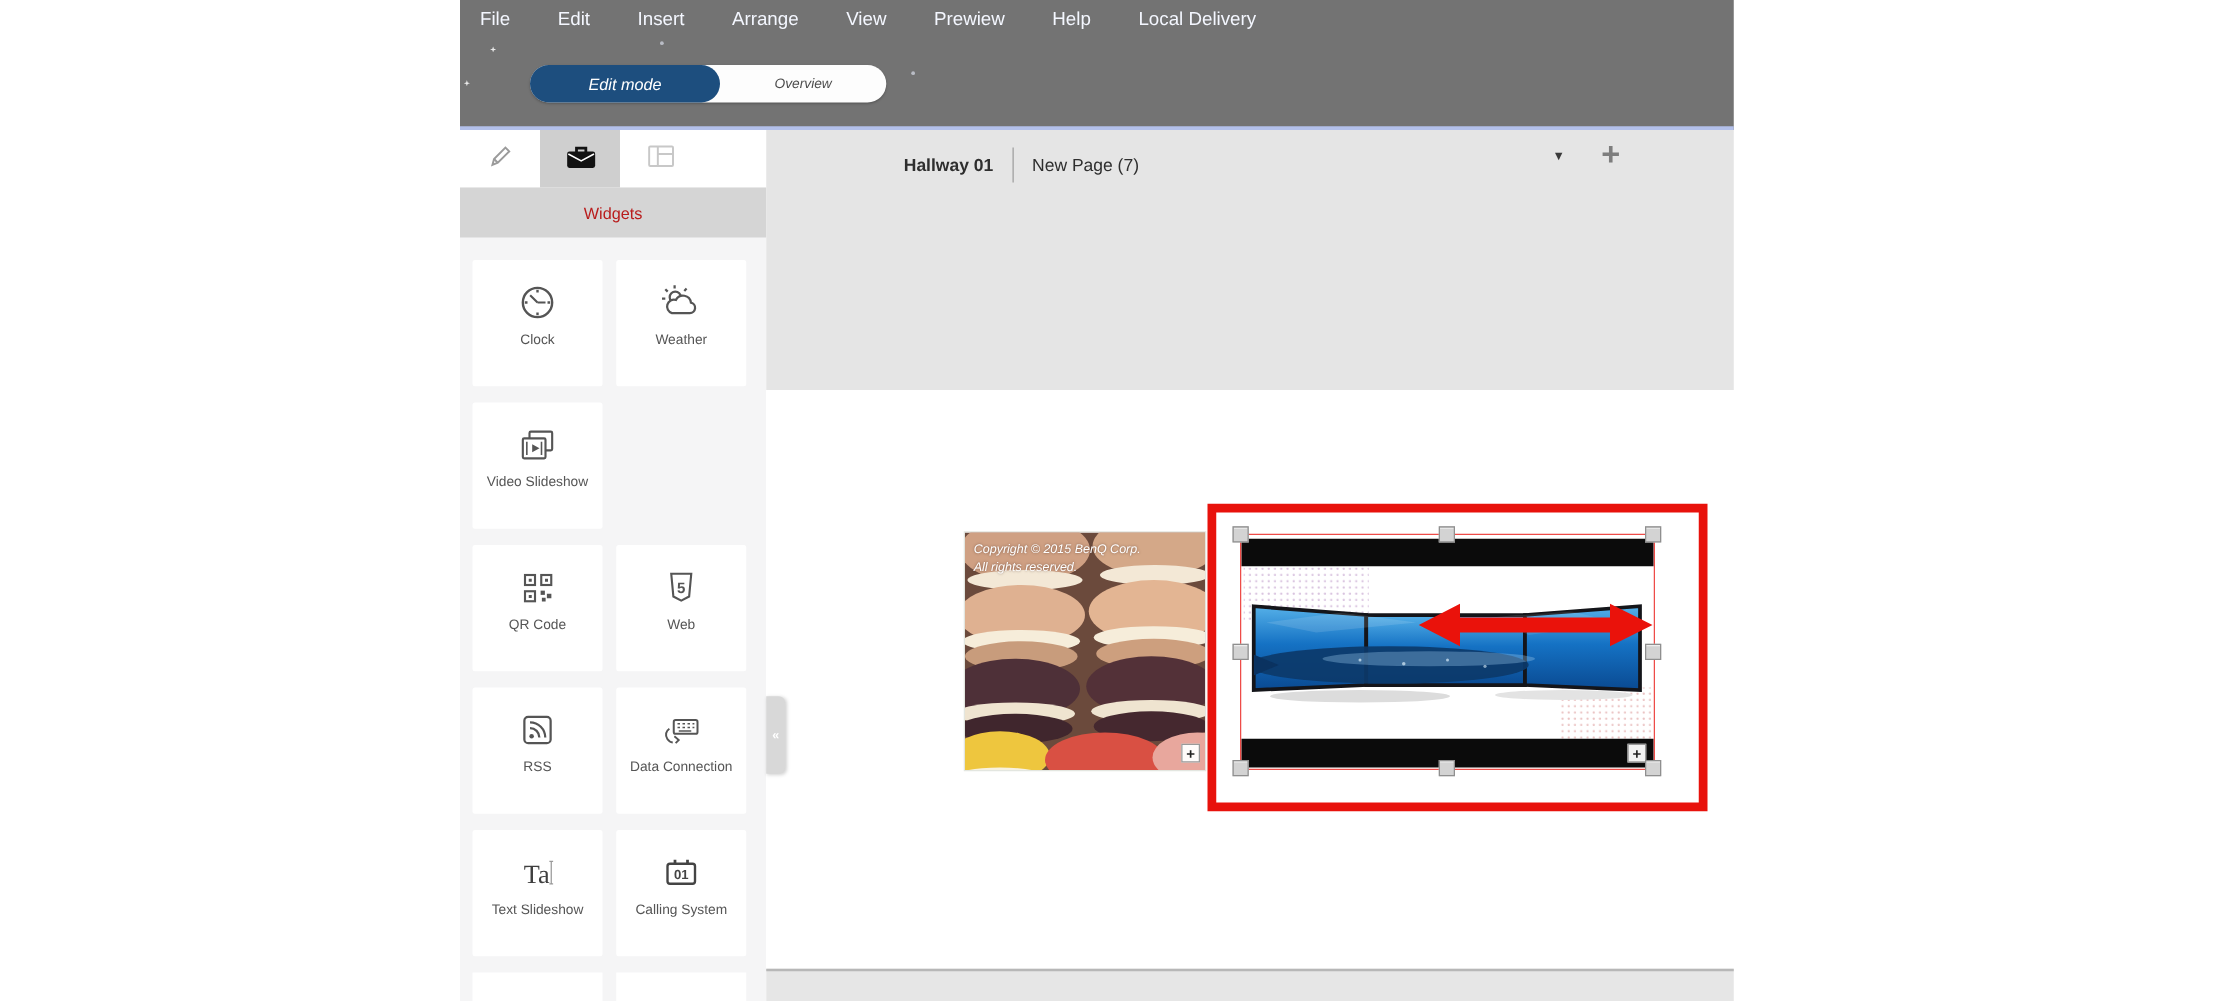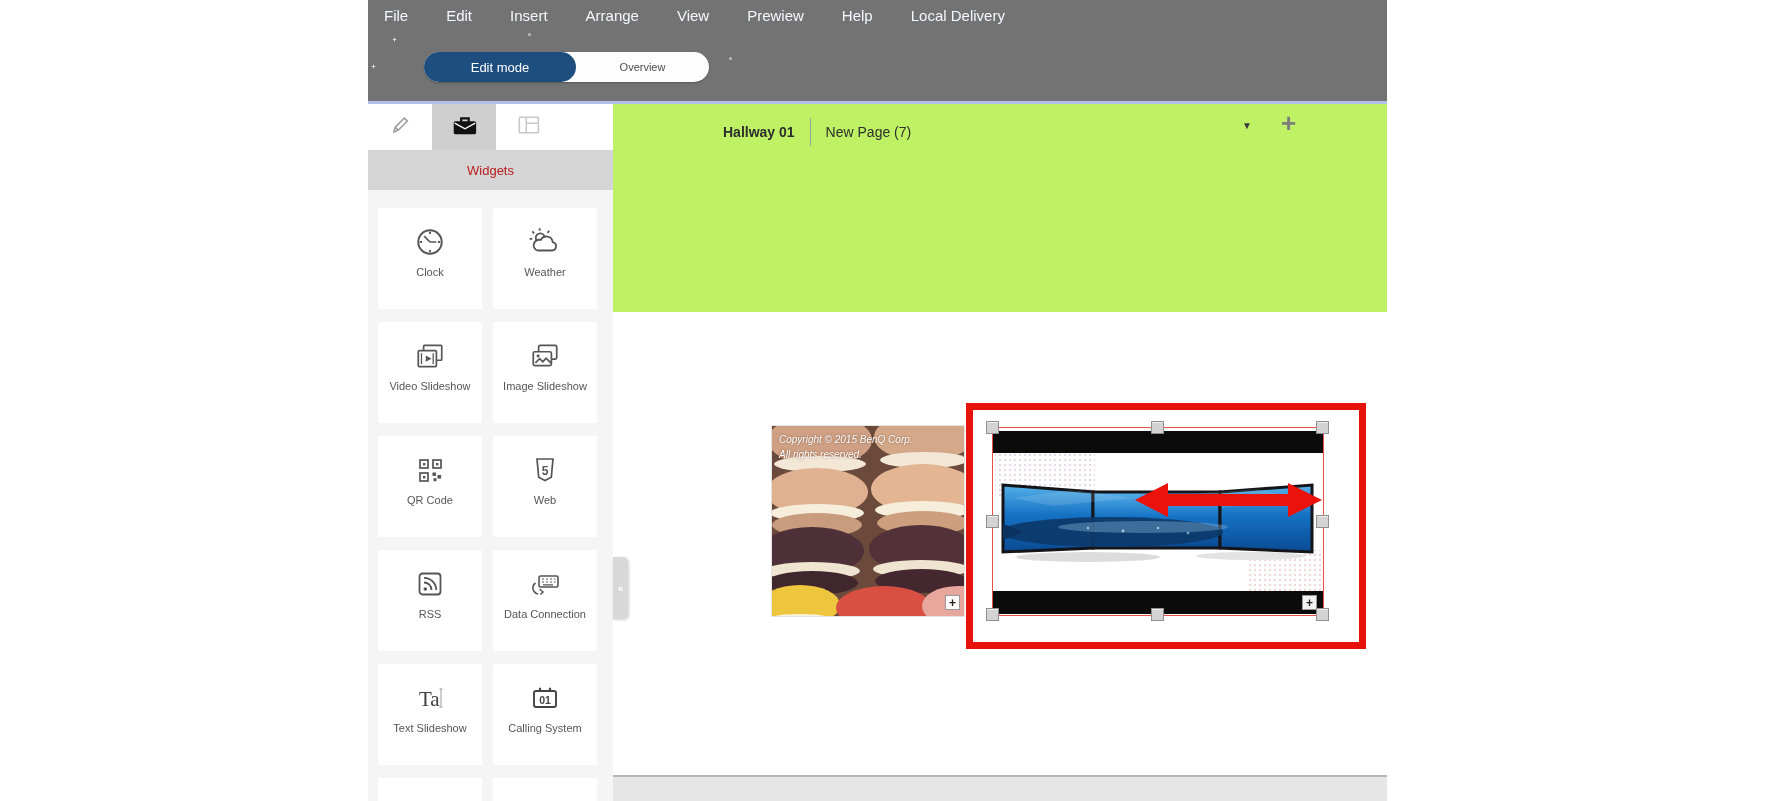--- a/index.html
+++ b/index.html
@@ -10,21 +10,21 @@
   
   .topbar { position:absolute; left:0; top:0; width:100%; height:104px;
             background:#737373; border-bottom:3px solid #b3c0ea; }
   .menubar { position:absolute; left:16px; top:5px; display:flex; gap:38px; }
   .menubar .mi { color:#f4f7ff; font-size:15px; padding:2px 0; cursor:default; white-space:nowrap; }
   .speck { position:absolute; width:5px; height:5px; background:#fff; opacity:.85;
            clip-path:polygon(50% 0,62% 38%,100% 50%,62% 62%,50% 100%,38% 62%,0 50%,38% 38%); }
   .dotspeck { position:absolute; width:3px; height:3px; background:#e7ecfb; opacity:.6; border-radius:50%; }
 
   .mode-toggle { position:absolute; left:56px; top:52px; height:30px; width:285px;
-                 background:#fdfdfd; border-radius:16px; box-shadow:0 1px 2px rgba(0,0,0,.25); display:flex; }
+                 background:#fdfdfd; border-radius:16px; box-shadow:0 1px 2px rgba(0,0,0,.25); display:flex;font-style:italic; }
   .seg-edit { width:152px; height:30px; background:#1d4e7e; border-radius:16px;
               color:#fff; font-size:13px; display:flex; align-items:center; justify-content:center; }
   .seg-overview { flex:1; height:30px; color:#4d4d4d; font-size:11px;
                   display:flex; align-items:center; justify-content:center; }
 
   
   .sidebar { position:absolute; left:0; top:104px; width:245px; bottom:0; background:#f5f5f6; }
   .tabbar { position:absolute; left:0; top:0; width:100%; height:46px; background:#ffffff; display:flex; }
   .tab { width:64px; height:46px; display:flex; align-items:center; justify-content:center; }
   .tab.selected { background:#cfcfcf; }
@@ -32,21 +32,21 @@
                   display:flex; align-items:center; justify-content:center;
                   color:#b91c1c; font-size:13px; }
   .wgrid { position:absolute; left:0; top:100px; width:100%; bottom:0; }
   .wcard { position:absolute; width:104px; height:101px; background:#fff; border-radius:2px;
            display:flex; flex-direction:column; align-items:center; }
   .wcard .ic { margin-top:17px; height:34px; display:flex; align-items:center; justify-content:center; }
   .wcard .lb { margin-top:7px; font-size:11px; color:#555; white-space:nowrap; }
   .stub { position:absolute; width:104px; height:27px; background:#fff; }
 
   
-  .main-header { position:absolute; left:245px; top:104px; right:0; height:208px; background:#bef264; }
+  .main-header { position:absolute; left:245px; top:104px; right:0; height:208px; background:#e5e5e5; }
   .pagebar { position:absolute; left:110px; top:10px; height:36px; display:flex; align-items:center; gap:15px; }
   .pl-name { font-size:14px; font-weight:600; color:#2e2e2e; }
   .pg-name { font-size:14px; color:#2e2e2e; }
   .pb-div { width:1px; height:28px; background:#9e9e9e; }
   .caret-btn { position:absolute; left:629px; top:16px; font-size:10px; color:#3a3a3a; cursor:pointer; }
   .addpage-btn { position:absolute; left:668px; top:4px; font-size:26px; font-weight:700; color:#7d7d7d; cursor:pointer; }
 
   .canvas { position:absolute; left:245px; top:312px; right:0; height:463px; background:#ffffff; }
   .bottom-strip { position:absolute; left:245px; top:775px; right:0; height:26px;
                   background:#e6e6e6; border-top:2px solid #b7b7b7; }
@@ -157,31 +157,20 @@
         <div class="ic">
           <svg width="34" height="32" viewBox="0 0 32 30" fill="none" stroke="#555" stroke-width="1.7">
             <path d="M11 2v2.5M4 5l1.8 1.8M1.5 12H4M20 4.5L18.3 6.3"></path>
             <circle cx="11.5" cy="11" r="4.2"></circle>
             <path d="M9 23h13.5a4 4 0 0 0 .8-7.9 6 6 0 0 0-11.3-2A4.6 4.6 0 0 0 9 23z" fill="#fff"></path>
           </svg>
         </div>
         <div class="lb">Weather</div>
       </div>
 
-      <div class="wcard" style="left:125px; top:118px;">
-        <div class="ic">
-          <svg width="32" height="32" viewBox="0 0 30 30" fill="none" stroke="#555" stroke-width="1.6">
-            <rect x="9" y="5" width="17" height="13" rx="1.5"></rect>
-            <rect x="4" y="11" width="17" height="13" rx="1.5" fill="#fff"></rect>
-            <circle cx="8.5" cy="15" r="1.4" fill="#555" stroke="none"></circle>
-            <path d="M6 21.5l4-4 3 3 3-3.5 4.5 4.5"></path>
-          </svg>
-        </div>
-        <div class="lb">Image Slideshow</div>
-      </div>
 
       <div class="wcard" style="left:10px; top:232px;">
         <div class="ic">
           <svg width="30" height="30" viewBox="0 0 30 30" fill="none" stroke="#555" stroke-width="1.7">
             <rect x="5" y="5" width="8" height="8"></rect>
               <rect x="18" y="5" width="8" height="8"></rect>
               <rect x="5" y="18" width="8" height="8"></rect>
             <rect x="8" y="8" width="2.4" height="2.4" fill="#555" stroke="none"></rect>
             <rect x="21" y="8" width="2.4" height="2.4" fill="#555" stroke="none"></rect>
             <rect x="8" y="21" width="2.4" height="2.4" fill="#555" stroke="none"></rect>

